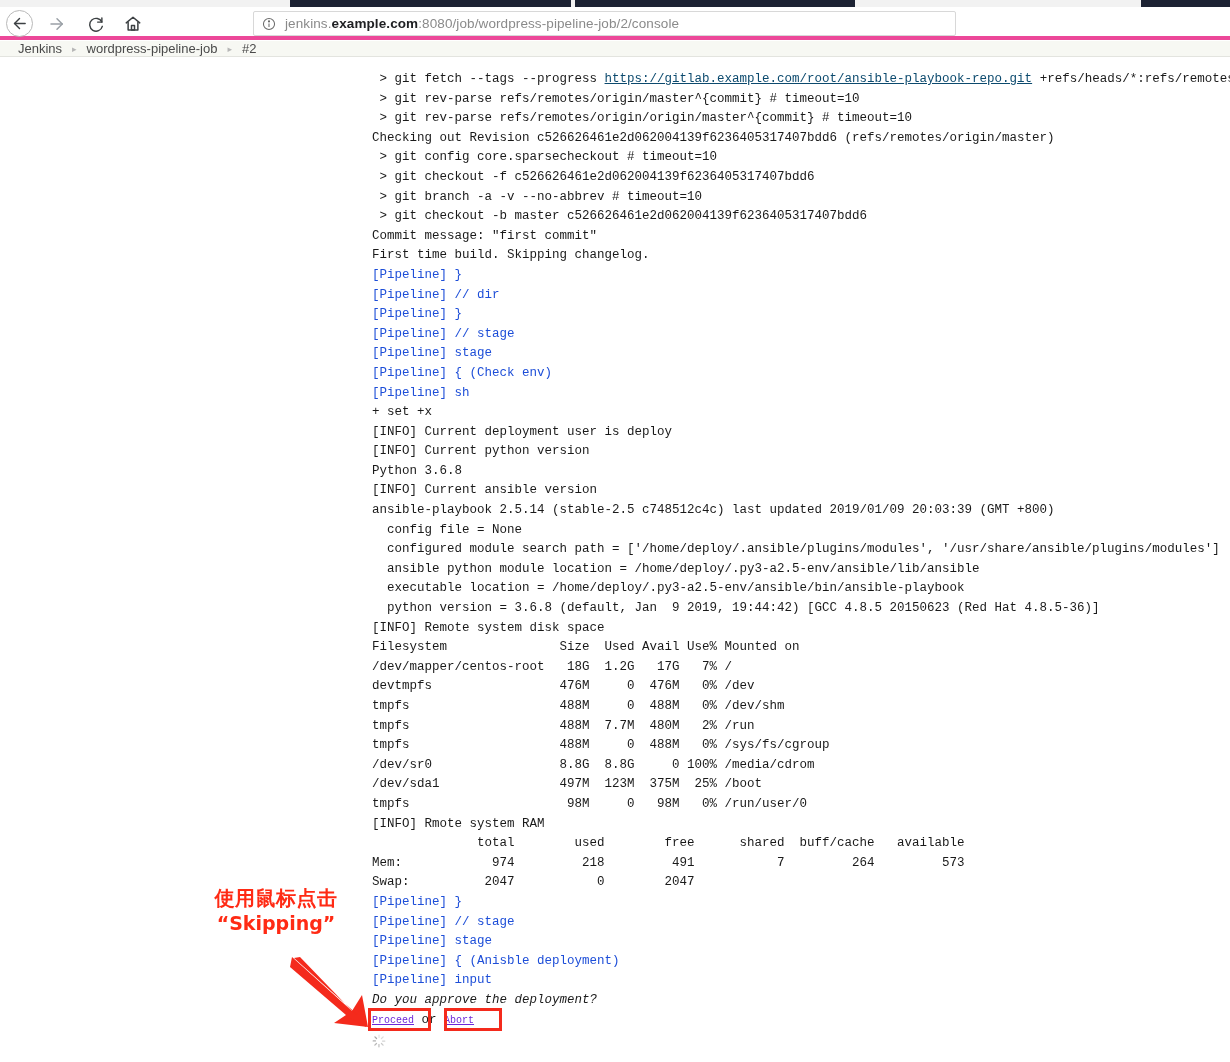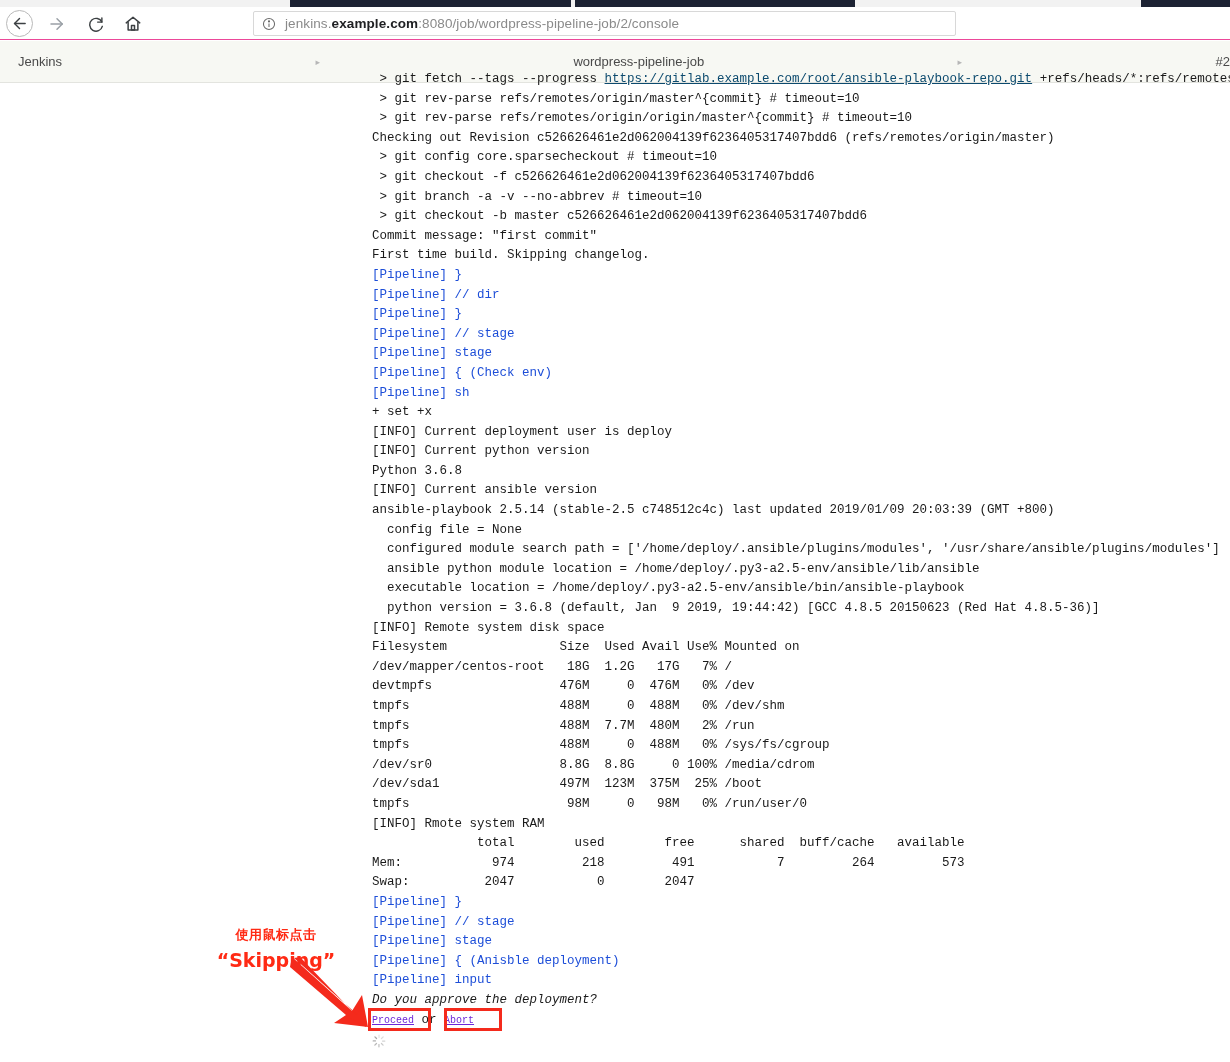--- a/index.html
+++ b/index.html
@@ -20,21 +20,21 @@
   .tabstrip .tabseg {
     position:absolute; top:0; height:7px; background:#1c2233;
   }
   .tabstrip .tabseg.s1 { left:290px; width:281px; }
   .tabstrip .tabseg.s2 { left:575px; width:280px; }
   .tabstrip .tabseg.s3 { left:1141px; width:89px; }
 
   .toolbar {
     position:absolute; top:7px; left:0; width:1230px; height:33px;
     background:#ffffff;
-    border-bottom:1px solid #ec4899;
+    border-bottom:4px solid #ec4899;
   }
   .nav-icons { position:absolute; top:0; left:0; height:33px; display:flex; align-items:center; }
   .navbtn {
     width:38px; height:33px; display:flex; align-items:center; justify-content:center;
     color:#5f6368;
   }
   .navbtn svg { display:block; }
   .backcircle { border:1px solid #b9b9b9; border-radius:50%; width:27px; height:27px;
      display:flex;align-items:center;justify-content:center; }
 
@@ -45,26 +45,26 @@
   }
   .urlbar .infoicon { width:14px;height:14px;margin-right:9px;flex:0 0 auto; color:#6b6b6b;}
   .urltext {
     font-family:"Liberation Sans", sans-serif;
     font-size:13.5px; color:#8a8a8a; white-space:nowrap; letter-spacing:0.1px;
   }
   .urltext .host-strong { color:#202124; font-weight:bold; }
 
   
   .breadcrumb {
-    position:absolute; top:41px; left:0; width:1230px; height:42px;
+    position:absolute; top:41px; left:0; width:1230px; height:16px;
     background:#f7f8f3;
     border-bottom:1px solid #e3e4df;
     display:flex; align-items:center;
     padding-left:18px;
-    font-size:13px; color:#4a4a4a;justify-content:space-between;
+    font-size:13px; color:#4a4a4a;
   }
   .breadcrumb .bc-item { white-space:nowrap; }
   .breadcrumb .bc-sep {
     margin:0 10px; color:#b6b6b6; font-size:9px;
   }
 
   
   .console {
     position:absolute; top:70px; left:0; width:1230px; height:992px;
     overflow:hidden;
@@ -96,21 +96,21 @@
   #box-abort   { left:444px; top:1008px; width:58px; height:23px; }
 
   
   .annotation {
     position:absolute; left:186px; top:886px; width:180px;
     color:#ff2a14;
     font-family:"DejaVu Sans", sans-serif;
     text-align:center;
     font-weight:bold;
   }
-  .annotation .ann-cn { font-size:13px; line-height:24px; letter-spacing:0.5px;margin-top:37px; }
+  .annotation .ann-cn { font-size:20px; line-height:24px; letter-spacing:0.5px; }
   .annotation .ann-en { font-size:19px; line-height:26px; }
 
   .arrow-svg { position:absolute; left:290px; top:955px; width:130px; height:75px; }
 
   .spinner {
     display:inline-block; width:14px; height:14px; vertical-align:middle;
   }
 </style>
 </head>
 <body>

